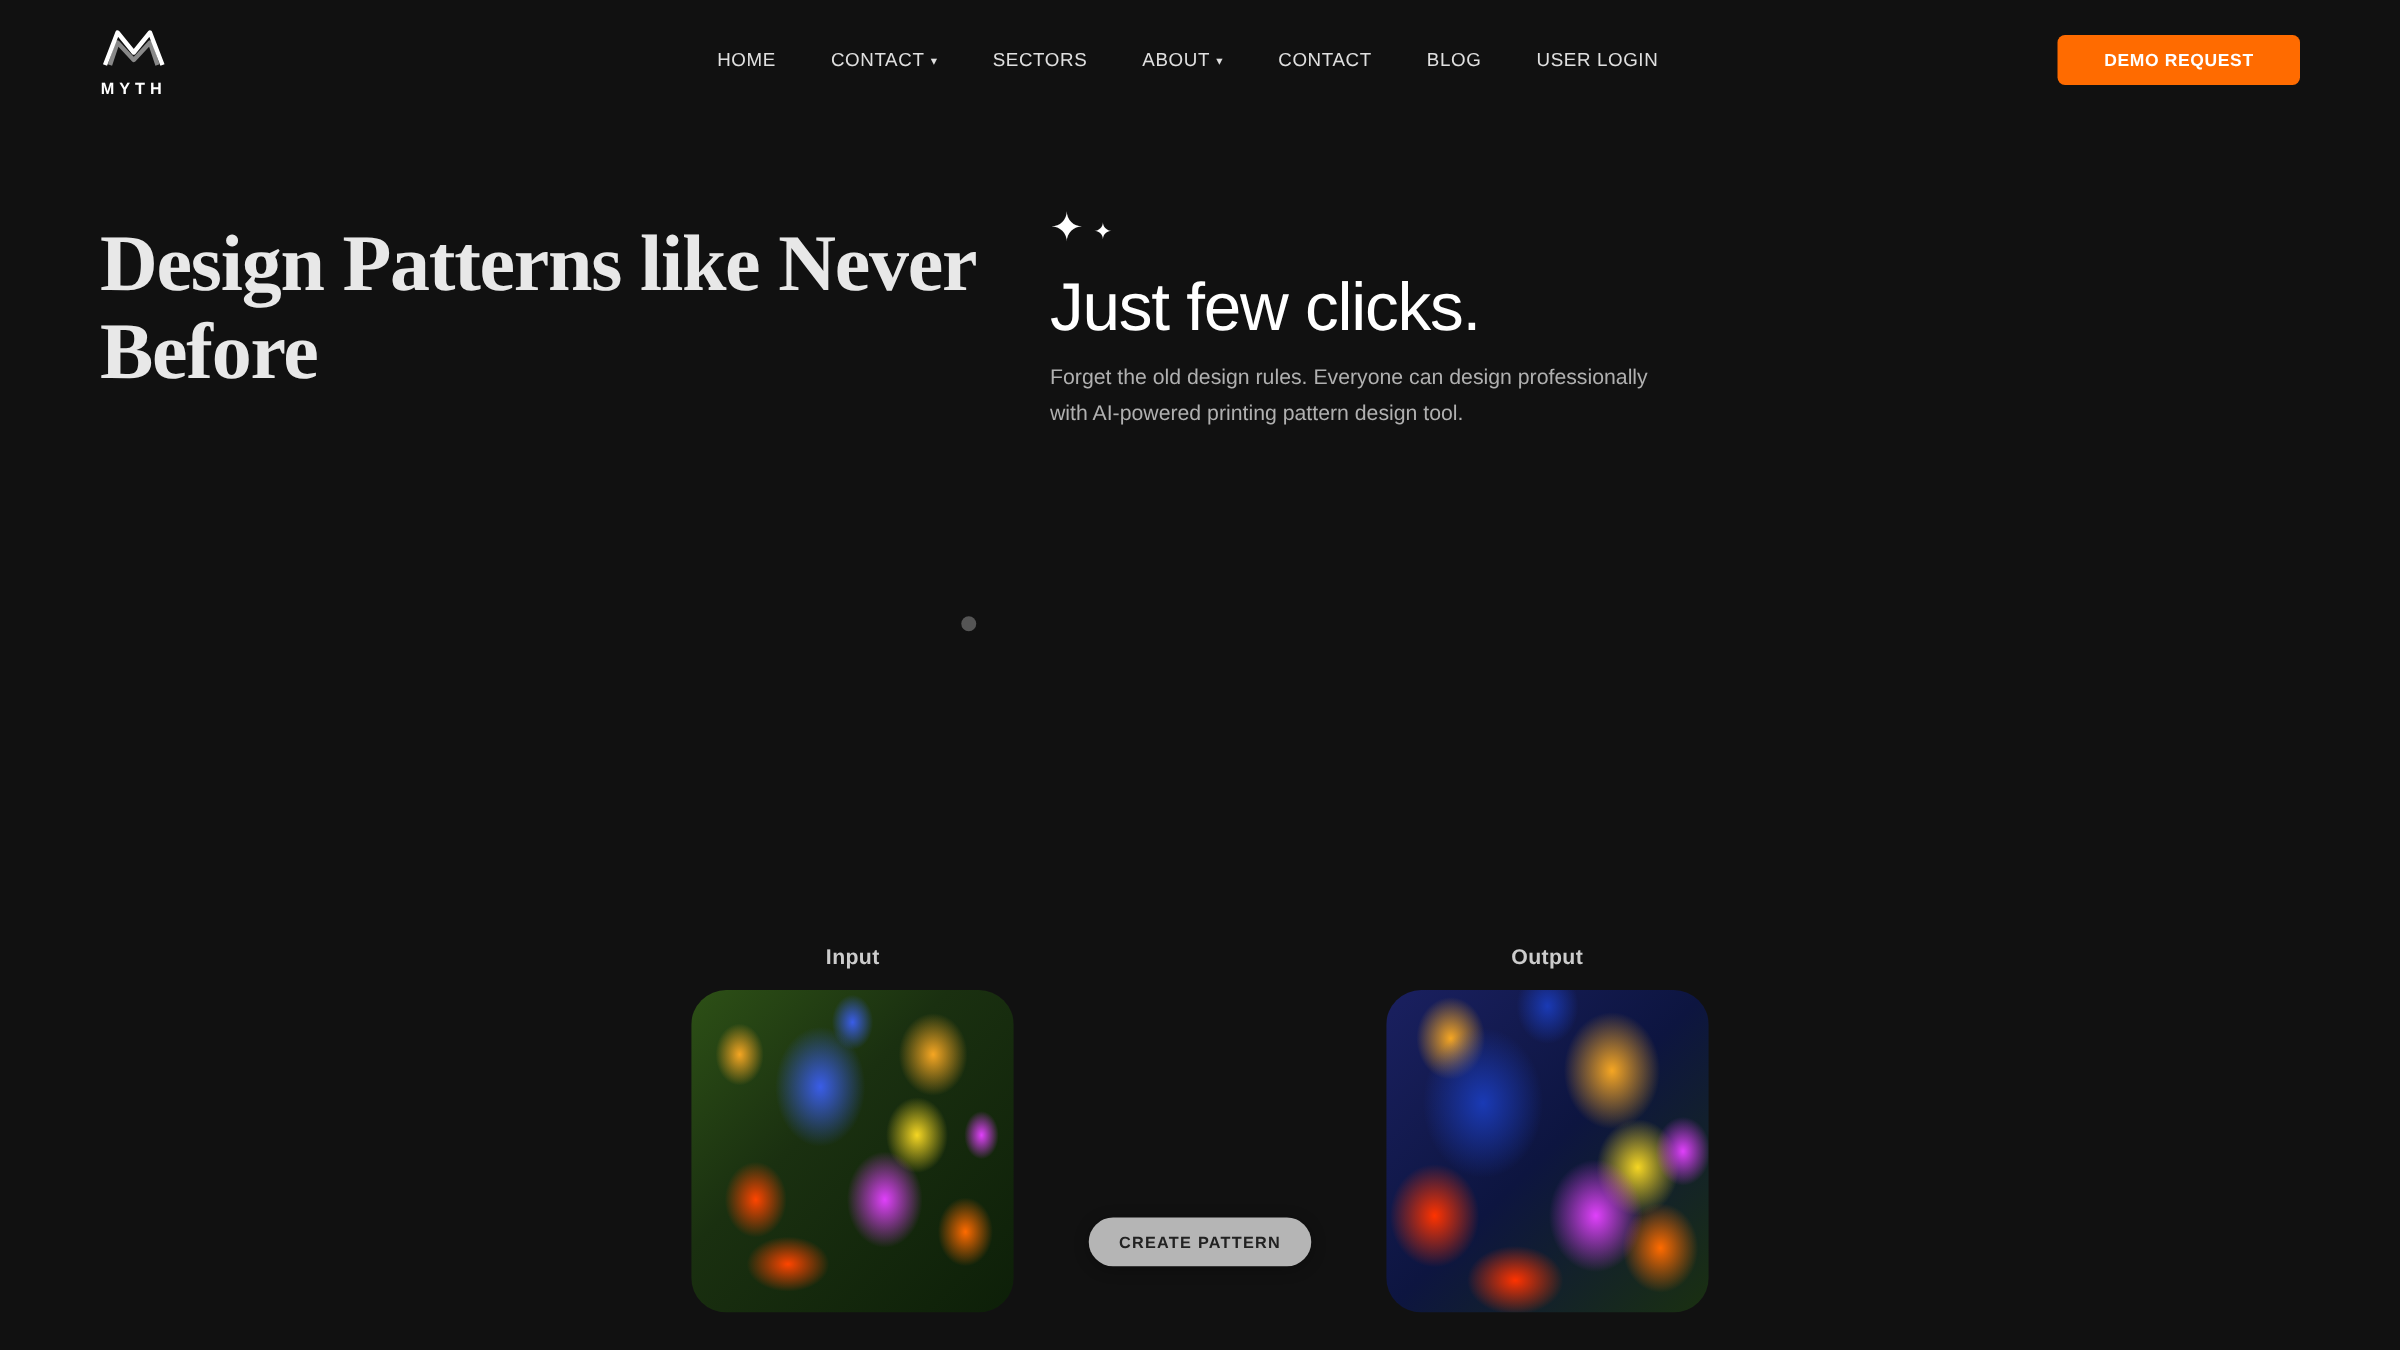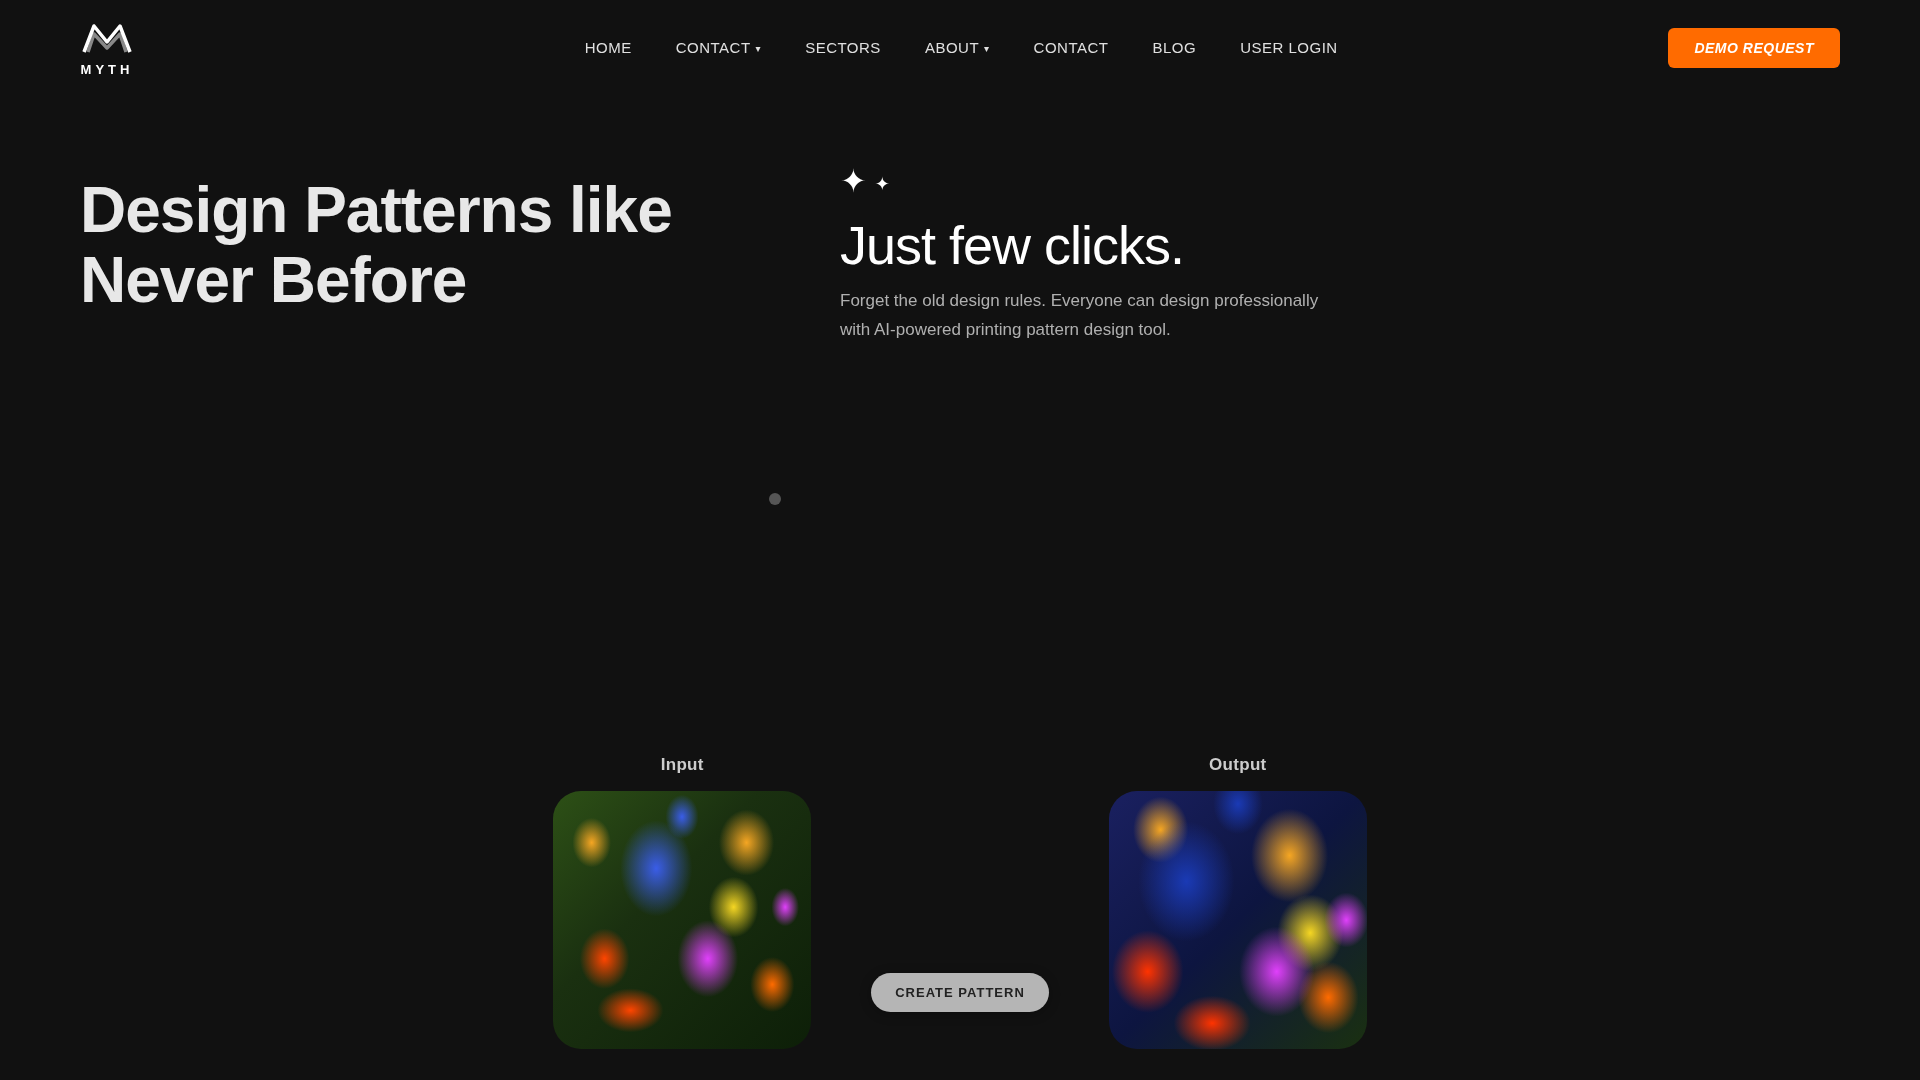--- a/index.html
+++ b/index.html
@@ -65,27 +65,26 @@
     .nav-right {
       display: flex;
       align-items: center;
       gap: 32px;
     }
     .demo-btn {
       background: #ff6b00;
       color: #fff;
       border: none;
       border-radius: 6px;
-      padding: 12px 26px;
+      padding: 12px 37px;
       font-size: 14px;
       font-weight: 700;
       letter-spacing: 0.5px;
       cursor: pointer;
       white-space: nowrap;
-      font-style: italic;
     }
 
     
     .hero {
       display: flex;
       padding: 60px 80px 0 80px;
       background: #111;
       min-height: 620px;
       position: relative;
     }
@@ -94,20 +93,21 @@
       padding-top: 20px;
       max-width: 700px;
     }
     .hero-title {
       font-size: 64px;
       font-weight: 700;
       line-height: 1.1;
       color: #e8e8e8;
       letter-spacing: -1px;
       margin-bottom: 40px;
+      font-family: Liberation Serif, serif;
     }
     .hero-right {
       flex: 1;
       padding-top: 10px;
       padding-left: 60px;
       max-width: 750px;
     }
     .sparkle-group {
       display: flex;
       align-items: flex-start;

